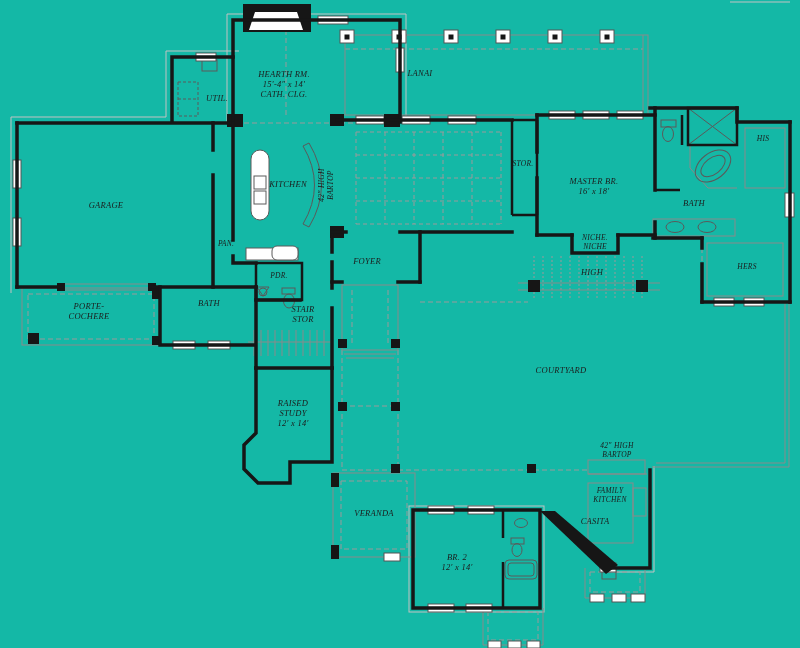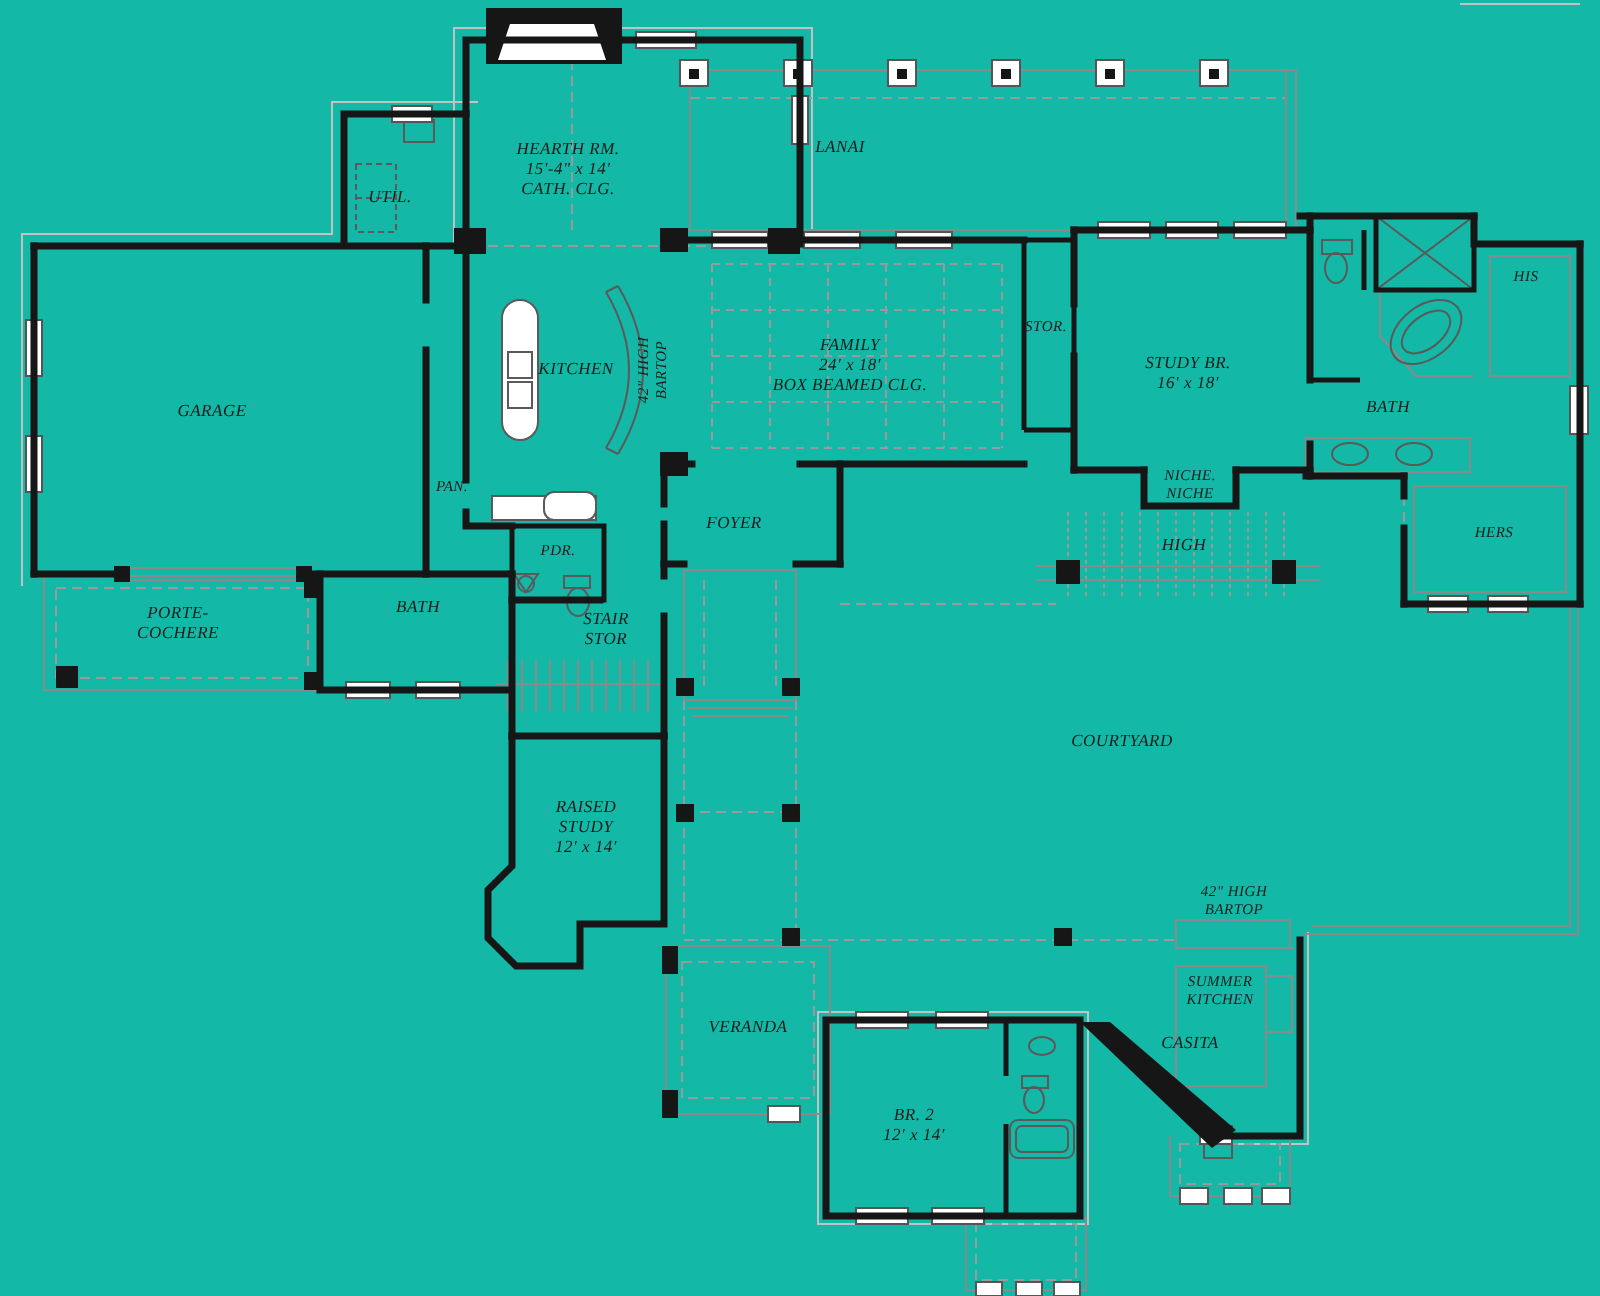--- a/index.html
+++ b/index.html
@@ -240,43 +240,38 @@
   </svg>
 
   <div class="lbl" style="left:284px;top:84px">
     <span>HEARTH RM.</span>
     <span>15'-4" x 14'</span>
     <span>CATH. CLG.</span>
   </div>
   <div class="lbl" style="left:420px;top:73px">
     <span>LANAI</span>
   </div>
-  <div class="lbl" style="left:195px;top:98px">
+  <div class="lbl" style="left:217px;top:98px">
     <span>UTIL.</span>
   </div>
   <div class="lbl" style="left:106px;top:205px">
     <span>GARAGE</span>
   </div>
   <div class="lbl" style="left:288px;top:184px">
     <span>KITCHEN</span>
   </div>
   <div class="lbl rot sm" style="left:327px;top:185px">
     <span>42" HIGH</span>
     <span>BARTOP</span>
   </div>
-  <div class="lbl" style="left:425px;top:182px">
-    <span>FAMILY</span>
-    <span>24' x 18'</span>
-    <span>BOX BEAMED CLG.</span>
-  </div>
   <div class="lbl sm" style="left:523px;top:164px">
     <span>STOR.</span>
   </div>
   <div class="lbl" style="left:594px;top:186px">
-    <span>STUDY BR.</span>
+    <span>MASTER BR.</span>
     <span>16' x 18'</span>
   </div>
   <div class="lbl" style="left:694px;top:203px">
     <span>BATH</span>
   </div>
   <div class="lbl sm" style="left:763px;top:139px">
     <span>HIS</span>
   </div>
   <div class="lbl sm" style="left:747px;top:267px">
     <span>HERS</span>
@@ -314,21 +309,21 @@
     <span>12' x 14'</span>
   </div>
   <div class="lbl" style="left:561px;top:370px">
     <span>COURTYARD</span>
   </div>
   <div class="lbl sm" style="left:617px;top:451px">
     <span>42" HIGH</span>
     <span>BARTOP</span>
   </div>
   <div class="lbl sm" style="left:610px;top:496px">
-    <span>SUMMER</span>
+    <span>FAMILY</span>
     <span>KITCHEN</span>
   </div>
   <div class="lbl" style="left:595px;top:521px">
     <span>CASITA</span>
   </div>
   <div class="lbl" style="left:374px;top:513px">
     <span>VERANDA</span>
   </div>
   <div class="lbl" style="left:457px;top:562px">
     <span>BR. 2</span>

